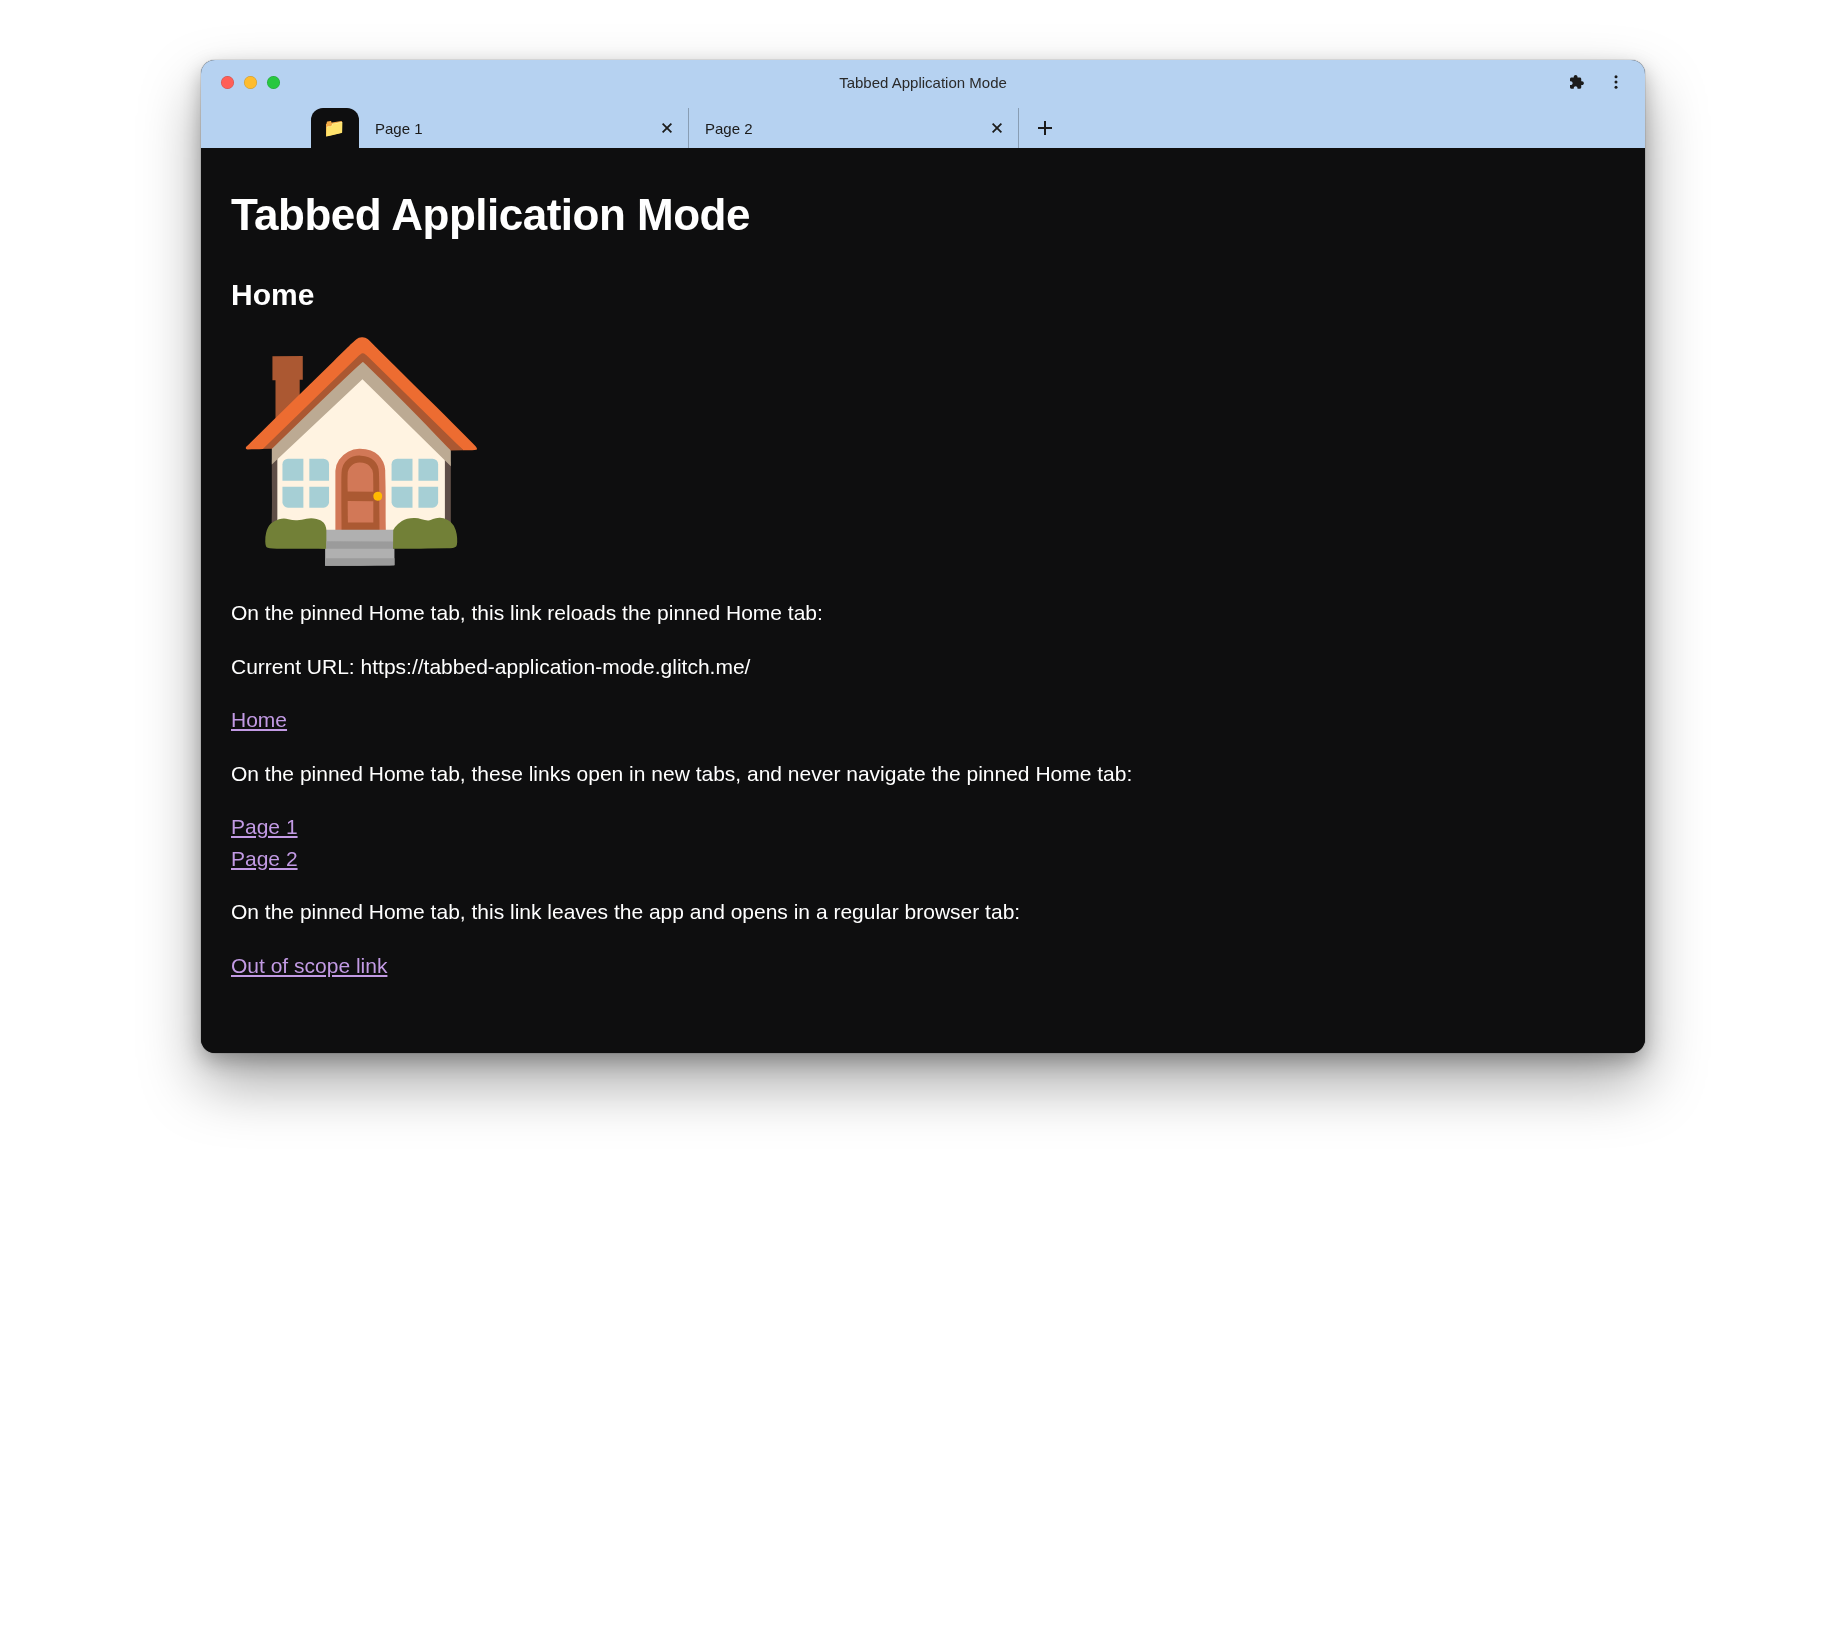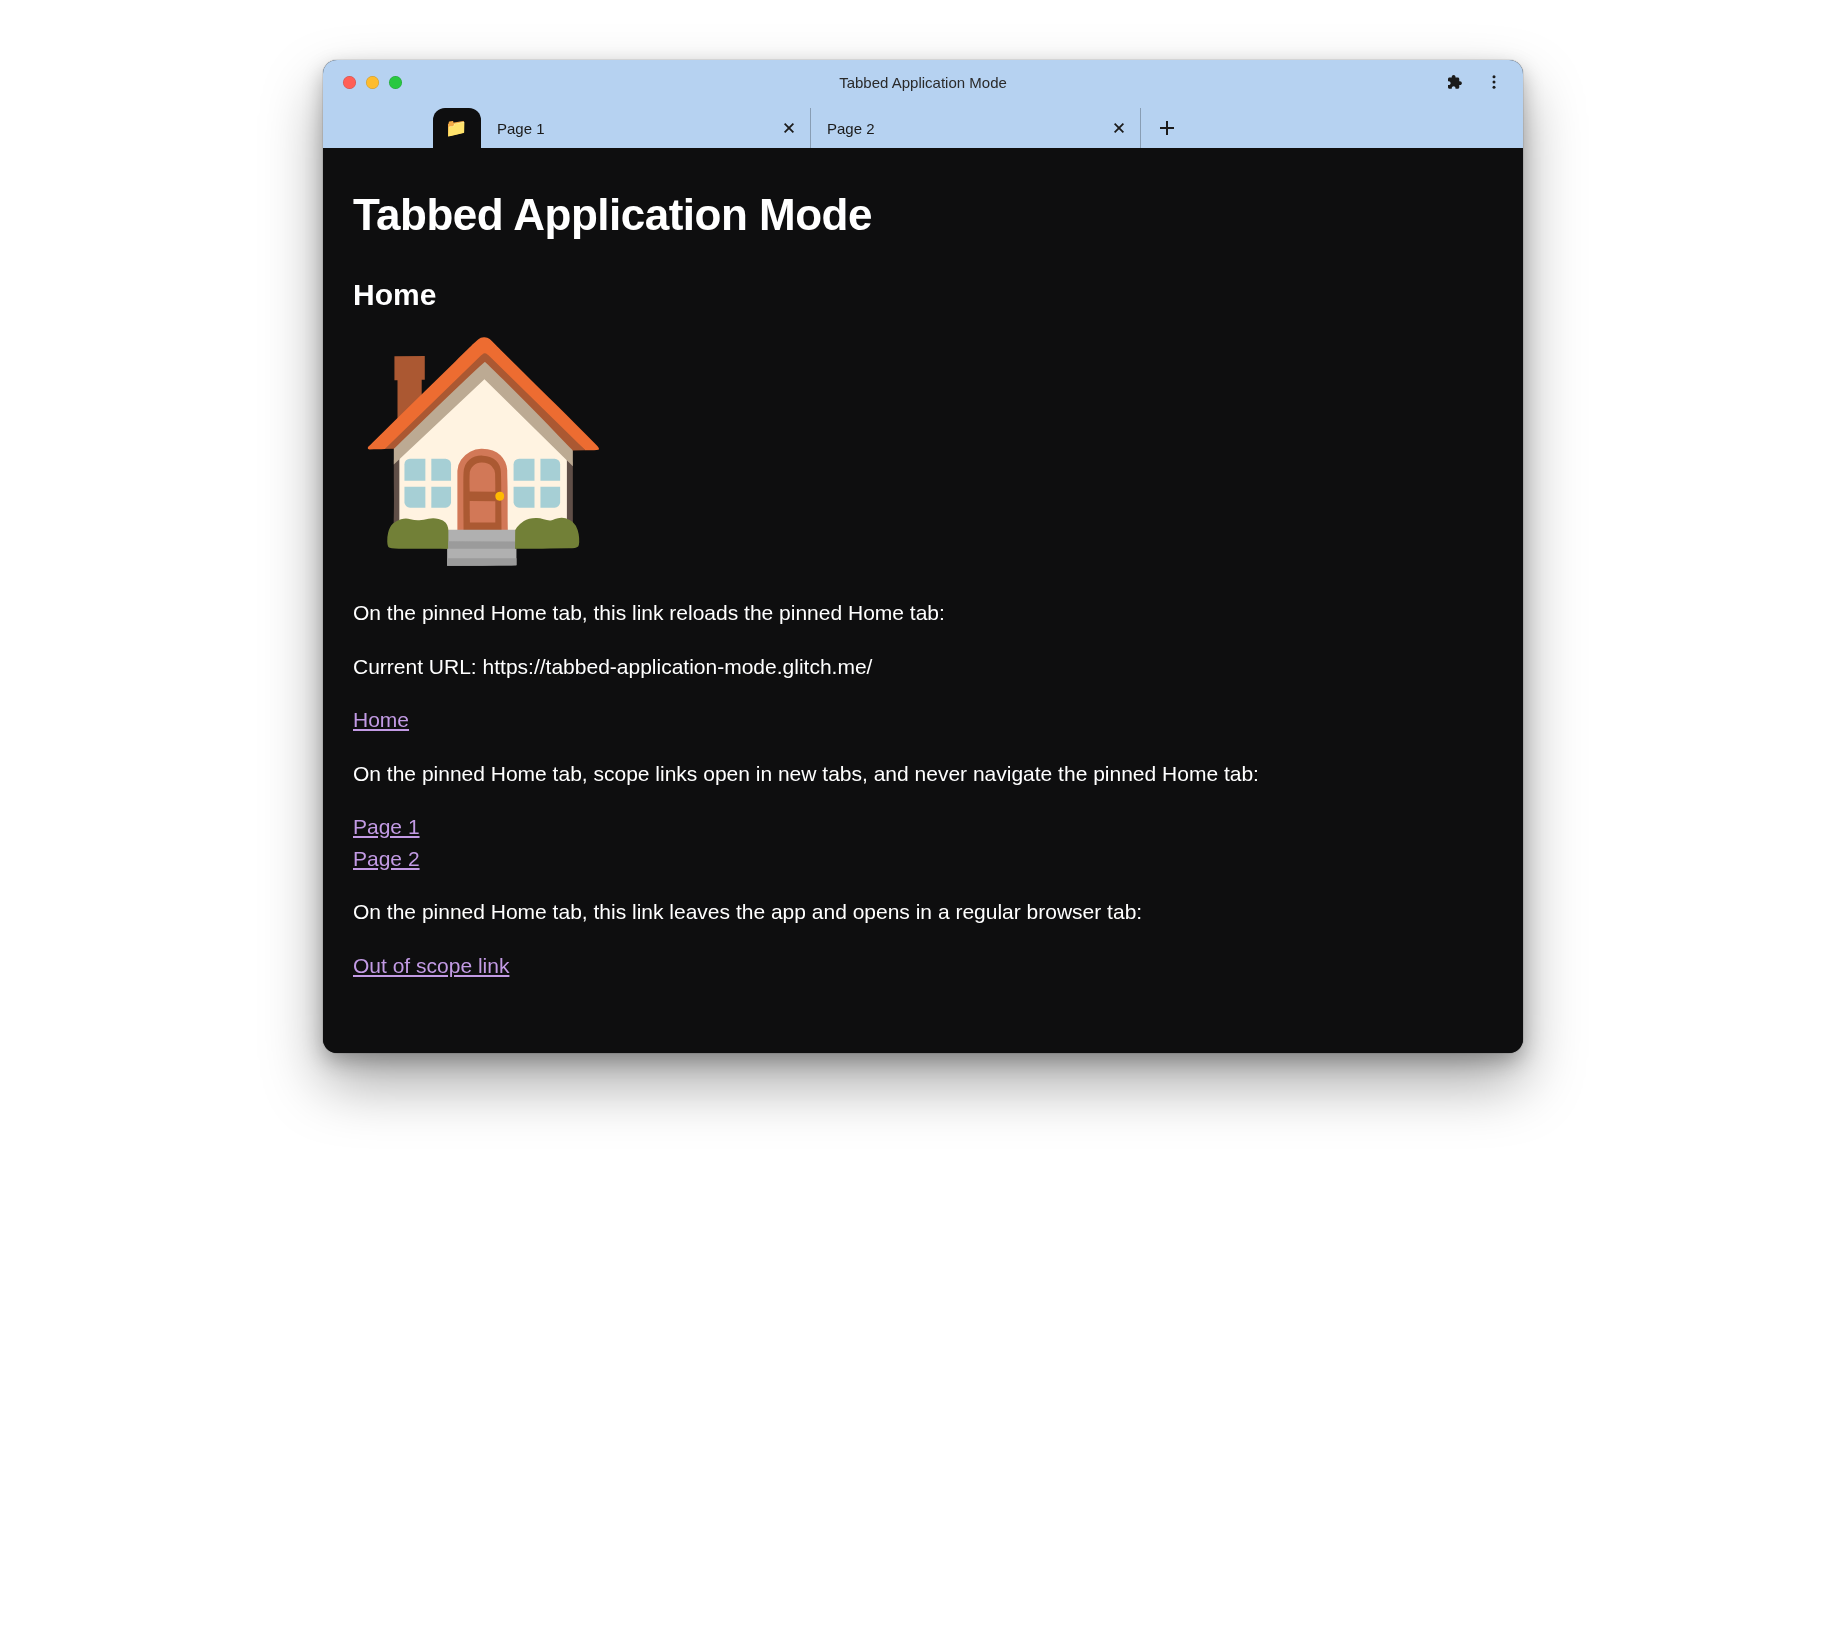--- a/index.html
+++ b/index.html
@@ -7,21 +7,21 @@
     width: 100%; height: 100%;
     font-family: -apple-system, BlinkMacSystemFont, "Segoe UI", Helvetica, Arial, sans-serif;
     background: #fff;
   }
   body {
     display: flex; align-items: flex-start; justify-content: center;
     padding: 60px;
     background: #fff;
   }
   .window {
-    width: 1200px;
+    width: 1444px;
     border-radius: 14px;
     overflow: hidden;
     box-shadow: 0 0 0 1px rgba(0,0,0,0.08), 0 30px 60px rgba(0,0,0,0.35), 0 8px 20px rgba(0,0,0,0.25);
     background: #111;
   }
   
   .titlebar {
     background: #b6d2f1;
     position: relative;
   }
@@ -213,21 +213,21 @@
       <span class="house">🏠</span>
     </div>
 
     <p>On the pinned Home tab, this link reloads the pinned Home tab:</p>
 
     <p>
       <span>Current URL: </span><span>https://tabbed-application-mode.glitch.me/</span>
     </p>
     <p><a href="#">Home</a></p>
 
-    <p>On the pinned Home tab, scope links open in new tabs, and never navigate the pinned Home tab:</p>
+    <p>On the pinned Home tab, these links open in new tabs, and never navigate the pinned Home tab:</p>
     <div class="links-col">
       <a href="#">Page 1</a>
       <a href="#">Page 2</a>
     </div>
 
     <p>On the pinned Home tab, this link leaves the app and opens in a regular browser tab:</p>
     <p><a href="#">Out of scope link</a></p>
   </div>
 </div>
 

